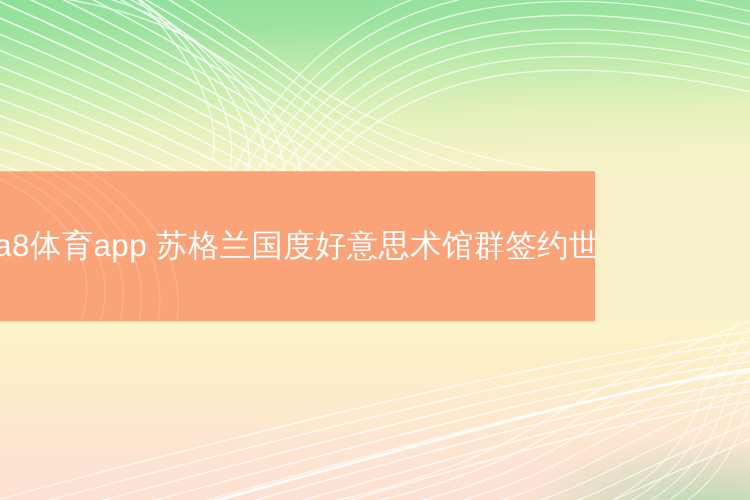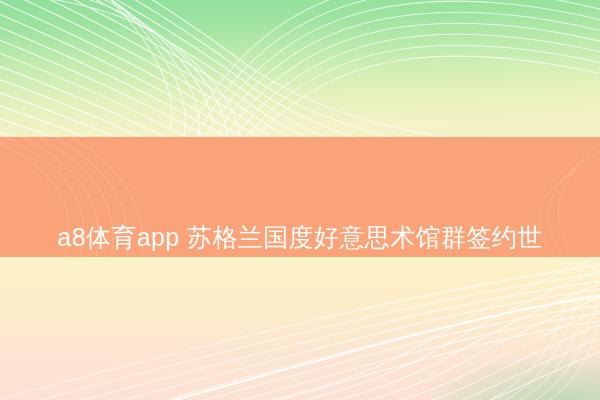--- a/index.html
+++ b/index.html
@@ -44,26 +44,26 @@
         #fdeccb 40%,
         #fde7d0 62%,
         #fde3d2 82%,
         #fde2d3 100%);
   }
 
   
   .band {
     position: absolute;
     left: 0; top: 137px;
-    width: 600px; height: 120px;
+    width: 476px; height: 120px;
     background: #fba378;
     display: flex;
     flex-direction: column;
     align-items: center;
-    justify-content: flex-end;
+    justify-content: center;
     overflow: hidden;
   }
 
   .band-line {
     position: relative;
     z-index: 3;
     color: #ffffff;
     font-size: 25px;
     line-height: 40px;
     letter-spacing: 0.4px;

